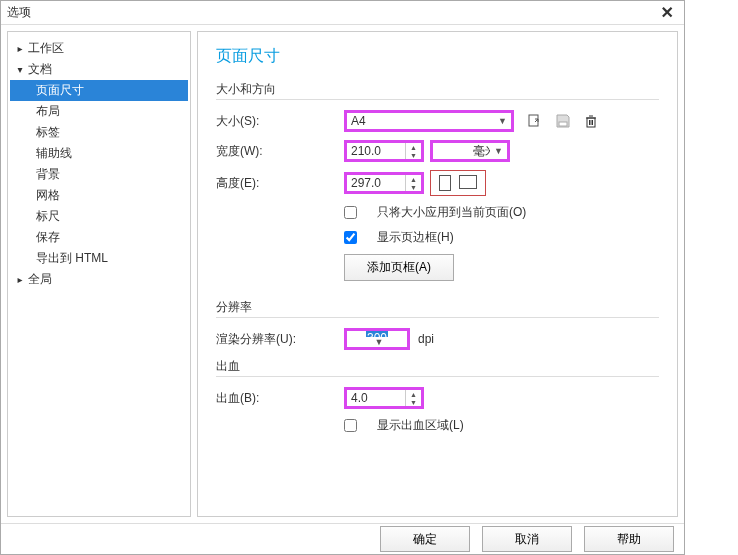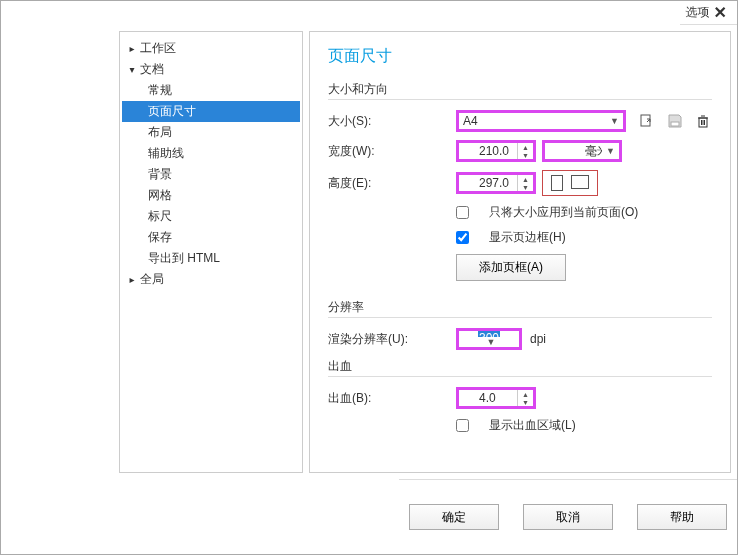--- a/index.html
+++ b/index.html
@@ -1,17 +1,17 @@
 <!DOCTYPE html>
 <html><head>
 <meta charset="utf-8">
 <style>
 * { box-sizing: border-box; margin: 0; padding: 0; }
 body { font-family: "Microsoft YaHei", "Segoe UI", Tahoma, sans-serif; font-size: 12px; color: #333; background: #fff; }
-.dialog { width: 738px; height: 555px; border: 1px solid #aaa; display: flex; flex-direction: column; align-items: flex-end; }
+.dialog { width: 685px; height: 555px; border: 1px solid #aaa; display: flex; flex-direction: column; }
 .titlebar { height: 24px; display: flex; align-items: center; padding: 0 6px; border-bottom: 1px solid #ddd; }
 .titlebar .title { flex: 1; font-size: 12px; }
 .titlebar .close { font-size: 16px; font-weight: bold; cursor: pointer; padding: 0 4px; }
 .body { flex: 1; display: flex; padding: 6px; gap: 6px; overflow: hidden; }
 .tree { width: 184px; border: 1px solid #ccc; padding: 6px 2px; overflow: auto; }
 .tree-item { padding: 2px 4px; cursor: pointer; white-space: nowrap; display: flex; align-items: center; }
 .tree-children .tree-item { padding-left: 26px; }
 .tree-caret { display: inline-block; width: 12px; text-align: center; margin-right: 2px; font-size: 10px; }
 .tree-label { }
 .tree-item.selected { background: #2a84d8; color: #fff; }
@@ -21,33 +21,33 @@
 .hr { border: none; border-top: 1px solid #ddd; margin-bottom: 10px; }
 .row { display: flex; align-items: center; margin-bottom: 8px; }
 .row-label { width: 128px; }
 .combo, .spin, .textin { border: 3px solid #d946ef; background: #fff; height: 22px; display: flex; align-items: center; }
 .combo { padding: 0 4px; position: relative; }
 .combo .val { flex: 1; white-space: nowrap; overflow: hidden; }
 .combo .arrow { font-size: 9px; color: #555; margin-left: 4px; }
 .combo-size { width: 170px; }
 .combo-unit { width: 80px; padding-left: 40px; }
 .combo-dpi { width: 66px; flex-direction: column; }
-.spin { width: 80px; position: relative; padding-left: 16px; }
+.spin { width: 80px; position: relative; }
 .spin .val { flex: 1; padding-left: 4px; }
 .spin .btns { width: 16px; display: flex; flex-direction: column; height: 100%; border-left: 1px solid #ccc; }
 .spin .btns span { flex: 1; font-size: 7px; display: flex; align-items: center; justify-content: center; color: #555; cursor: pointer; }
 .orient { border: 1px solid #c84848; display: flex; gap: 8px; padding: 4px 8px; margin-left: 6px; }
 .orient-btn { width: 18px; height: 14px; border: 1px solid #555; background: #fff; cursor: pointer; }
 .orient-p { width: 12px; height: 16px; }
 .icons-row { display: flex; gap: 10px; margin-left: 12px; align-items: center; }
 .icon-btn { width: 18px; height: 18px; display: flex; align-items: center; justify-content: center; cursor: pointer; color: #555; }
 .check-row { display: flex; align-items: center; margin-left: 128px; margin-bottom: 8px; gap: 20px; }
 .check-row input { }
 .btn-inline { margin-left: 128px; border: 1px solid #aaa; background: linear-gradient(#fdfdfd,#eee); padding: 4px 22px; cursor: pointer; font-size: 12px; }
-.footer { border-top: 1px solid #ddd; padding: 24px 10px; display: flex; justify-content: flex-end; gap: 24px; }
+.footer { border-top: 1px solid #ddd; padding: 2px 10px; display: flex; justify-content: flex-end; gap: 12px; }
 .footer button { width: 90px; height: 26px; border: 1px solid #aaa; background: linear-gradient(#fdfdfd,#eee); cursor: pointer; font-size: 12px; }
 .sel-text { background: #2a84d8; color: #fff; padding: 0 1px; }
 .unit-text { margin-left: 8px; }
 </style>
 </head>
 <body>
 
 <div class="dialog">
   <div class="titlebar">
     <span class="title">选项</span>
@@ -57,28 +57,28 @@
     <div class="tree" id="tree">
         <div class="tree-item">
           <span class="tree-caret">▸</span>
           <span class="tree-label">工作区</span>
         </div>
         <div class="tree-item">
           <span class="tree-caret">▾</span>
           <span class="tree-label">文档</span>
         </div>
         <div class="tree-children">
-          <div class="tree-item">
-            <span class="tree-label">常规</span>
-          </div>
           <div class="tree-item selected">
             <span class="tree-label">页面尺寸</span>
           </div>
           <div class="tree-item">
             <span class="tree-label">布局</span>
+          </div>
+          <div class="tree-item">
+            <span class="tree-label">标签</span>
           </div>
           <div class="tree-item">
             <span class="tree-label">辅助线</span>
           </div>
           <div class="tree-item">
             <span class="tree-label">背景</span>
           </div>
           <div class="tree-item">
             <span class="tree-label">网格</span>
           </div>

